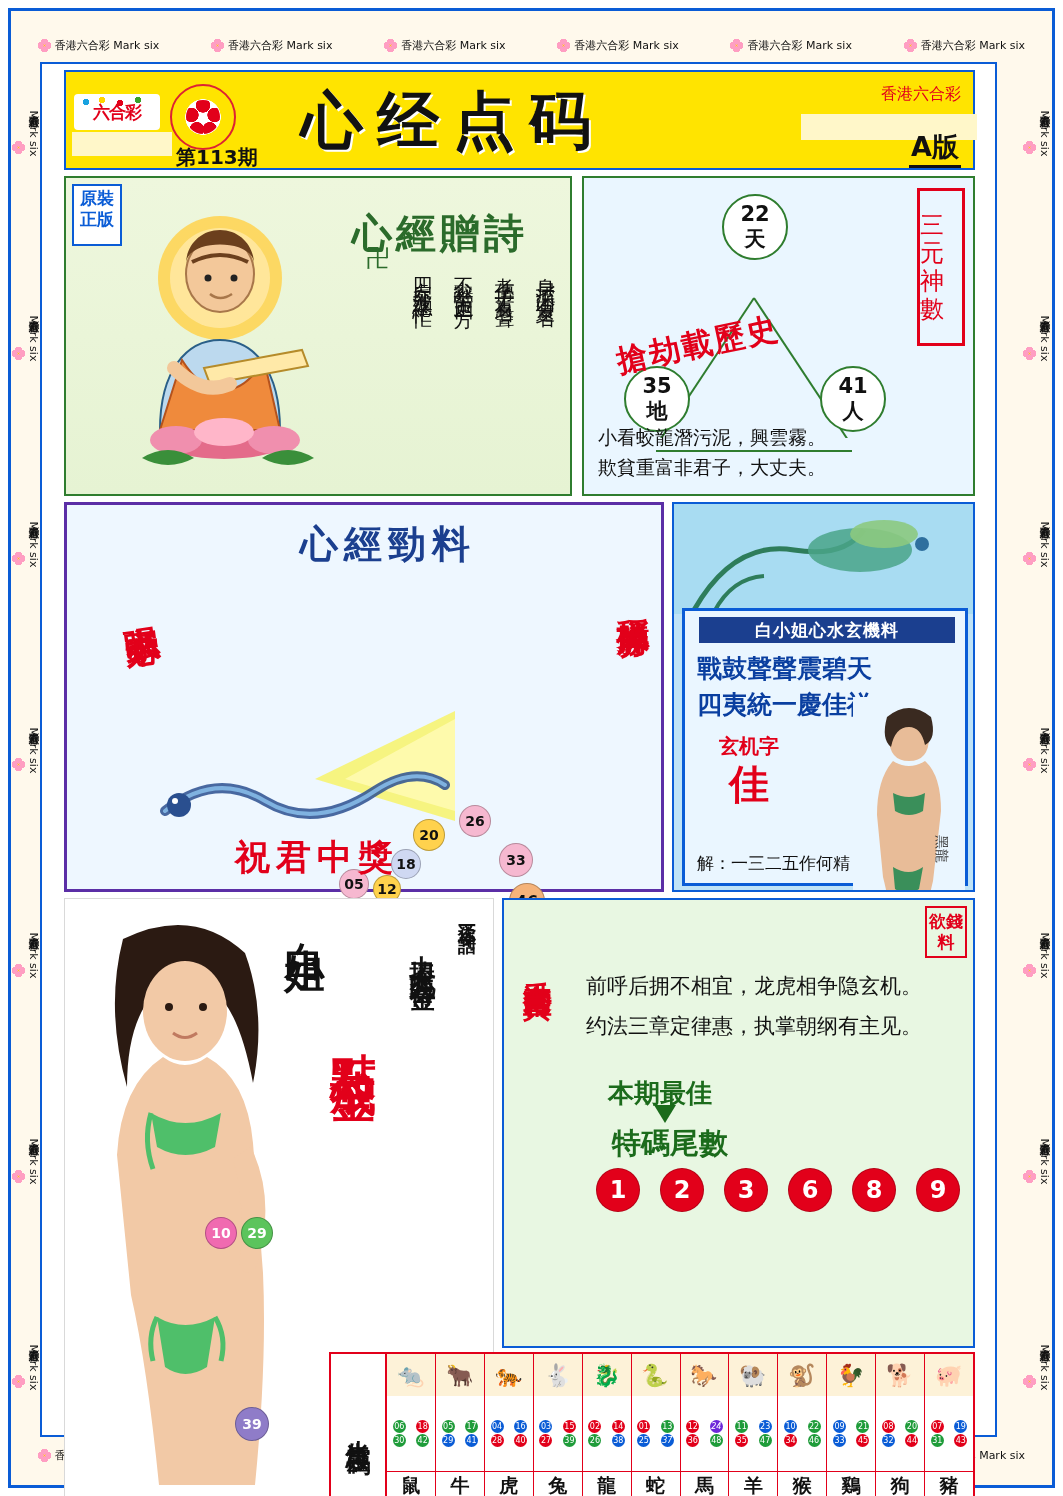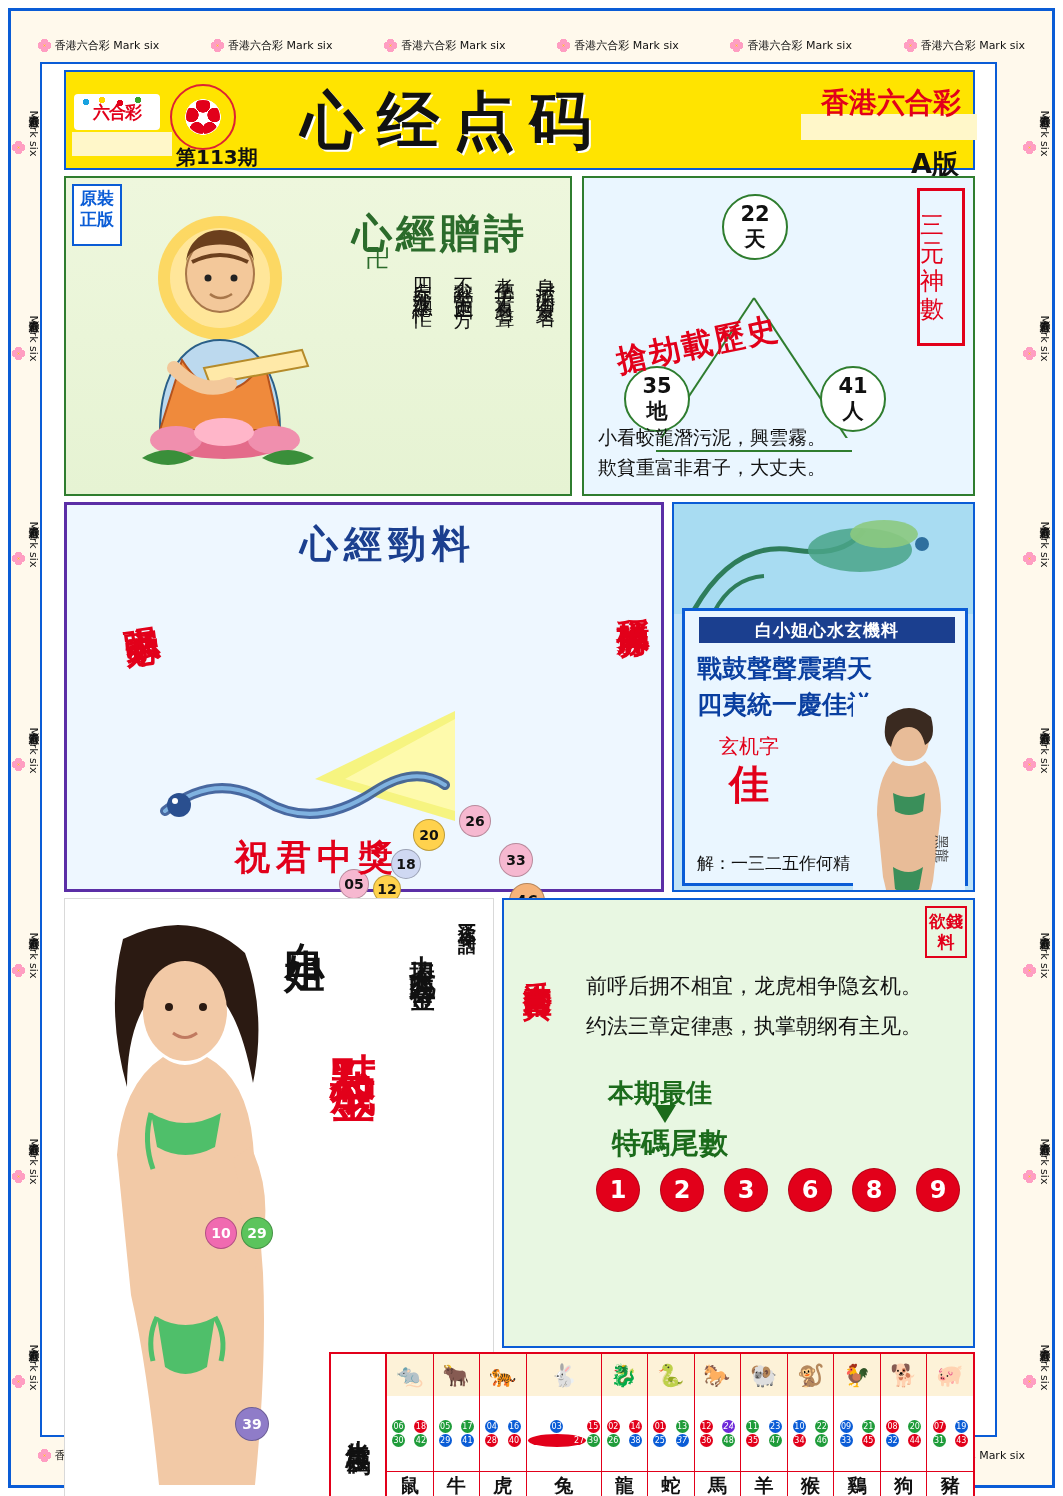--- a/index.html
+++ b/index.html
@@ -104,21 +104,21 @@
   .header-title{
     position:absolute;left:235px;top:10px;width:470px;height:78px;
     font-size:62px;font-weight:bold;color:#111;
     letter-spacing:14px;line-height:78px;
     font-family:"DejaVu Sans",sans-serif;
     text-shadow:2px 2px 0 #ffffff;
   }
   .header-right{
     position:absolute;right:12px;top:12px;text-align:right;
   }
-  .hk-mark{font-size:28px;font-weight:bold;color:#e2001a;}
+  .hk-mark{font-size:16px;font-weight:normal;color:#e2001a;}
   .edition{
     display:inline-block;margin-top:24px;font-size:27px;font-weight:bold;color:#111;
     border-bottom:3px solid #111;padding:0 2px;
   }
   .header-white-strip{
     position:absolute;left:735px;top:42px;width:176px;height:26px;background:#fff7c9;
   }
   .header-white-strip2{
     position:absolute;left:6px;top:60px;width:100px;height:24px;background:#fff7c9;
   }
@@ -239,21 +239,21 @@
     background:#1b3f8f;color:#ffffff;font-size:17px;font-weight:bold;
     text-align:center;line-height:26px;letter-spacing:1px;
   }
   .lady-verse{
     position:absolute;left:12px;top:40px;width:268px;
     font-size:25px;font-weight:bold;color:#0a3fa0;line-height:36px;
     font-family:"DejaVu Serif","Liberation Serif",serif;
   }
   .xuanji{
     position:absolute;left:34px;top:122px;
-    font-size:20px;font-weight:normal;color:#e2001a;
+    font-size:20px;font-weight:bold;color:#e2001a;
     font-family:"DejaVu Serif","Liberation Serif",serif;
   }
   .xuanji-big{
     position:absolute;left:44px;top:146px;
     font-size:40px;font-weight:bold;color:#e2001a;
     font-family:"DejaVu Serif","Liberation Serif",serif;
   }
   .jie{
     position:absolute;left:12px;bottom:8px;
     font-size:17px;color:#111;
@@ -713,21 +713,21 @@
               <span class="zod-num" style="background: rgb(226, 0, 26);">28</span>
               <span class="zod-num" style="background: rgb(226, 0, 26);">40</span>
             </div>
             <div class="zod-name">虎</div>
           </div>
           <div class="zod-col">
             <div class="zod-pic" style="background: rgb(253, 242, 216);">🐇</div>
             <div class="zod-nums">
               <span class="zod-num" style="background: rgb(10, 92, 214);">03</span>
               <span class="zod-num" style="background: rgb(226, 0, 26);">15</span>
-              <span class="zod-num" style="background: rgb(226, 0, 26); padding-left: 45px;">27</span>
+              <span class="zod-num" style="background: rgb(226, 0, 26);">27</span>
               <span class="zod-num" style="background: rgb(31, 156, 58);">39</span>
             </div>
             <div class="zod-name">兔</div>
           </div>
           <div class="zod-col">
             <div class="zod-pic" style="background: rgb(253, 242, 216);">🐉</div>
             <div class="zod-nums">
               <span class="zod-num" style="background: rgb(226, 0, 26);">02</span>
               <span class="zod-num" style="background: rgb(226, 0, 26);">14</span>
               <span class="zod-num" style="background: rgb(31, 156, 58);">26</span>

